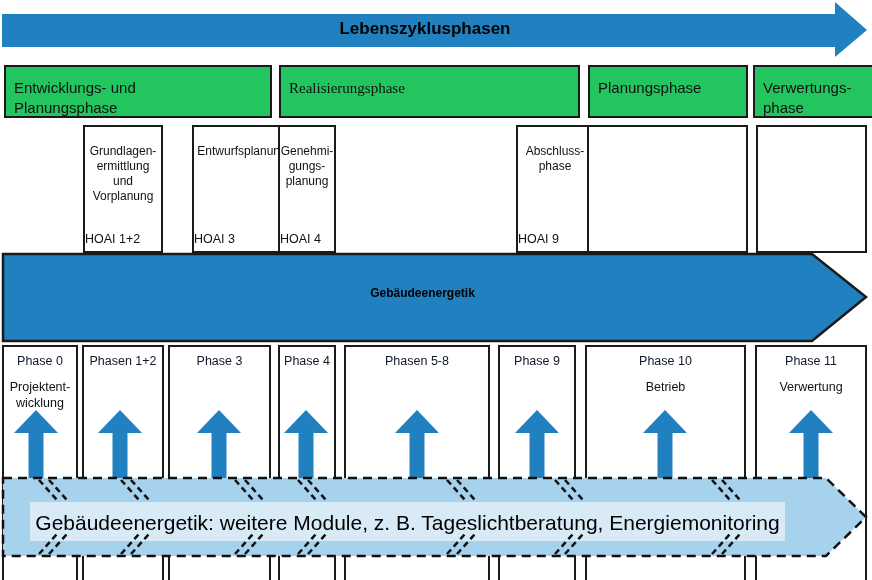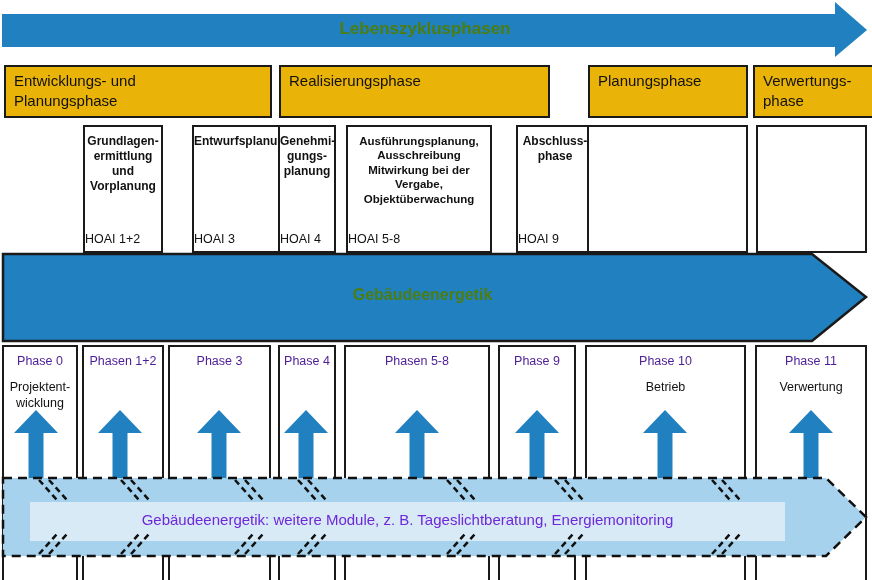--- a/index.html
+++ b/index.html
@@ -1,79 +1,72 @@
 <!DOCTYPE html>
 <html><head>
 <meta charset="utf-8">
 <style>
   html,body{margin:0;padding:0;background:#fff;font-family:"Liberation Sans",sans-serif;}
   #canvas{position:relative;width:872px;height:580px;background:#fff;overflow:hidden;}
   svg.layer{position:absolute;left:0;top:0;pointer-events:none;}
 
   
-  .group-box{position:absolute;top:65px;height:53px;background:#eab308;border:2px solid #1a1a1a;
+  .group-box{position:absolute;top:65px;height:53px;background:#22c55e;border:2px solid #1a1a1a;
              box-sizing:border-box;font-size:15px;color:#111;line-height:1.35;
-             padding:4px 8px;white-space:pre-line;}
+             padding:11px 8px;white-space:pre-line;}
 
   
   .hoai-box{position:absolute;top:125px;height:128px;background:#fff;border:2px solid #1a1a1a;
             box-sizing:border-box;display:flex;flex-direction:column;justify-content:space-between;}
-  .hoai-title{font-size:12px;color:#111;text-align:center;white-space:pre-line;line-height:1.25;padding-top:7px;font-weight:bold;}
+  .hoai-title{font-size:12px;color:#111;text-align:center;white-space:pre-line;line-height:1.25;padding-top:17px;}
   .hoai-label{font-size:12.5px;color:#111;text-align:left;padding-bottom:5px;}
 
   
   .col{position:absolute;top:345px;height:240px;background:#fff;border:2px solid #1a1a1a;
        box-sizing:border-box;text-align:center;}
-  .phase-label{font-size:12.5px;color:#4c1d95;padding-top:7px;}
+  .phase-label{font-size:12.5px;color:#0f172a;padding-top:7px;}
   .phase-sub{font-size:12.5px;color:#111;margin-top:11px;white-space:pre-line;line-height:1.3;}
 
   
-  .arrow-title{position:absolute;color:#4d7c0f;font-weight:bold;text-align:center;}
+  .arrow-title{position:absolute;color:#000000;font-weight:bold;text-align:center;}
   #lifecycle-title{left:0;top:19px;width:850px;font-size:17px;}
-  #energy-title{left:0;top:286px;width:845px;font-size:16px;}
+  #energy-title{left:0;top:286px;width:845px;font-size:12px;}
 
   
   #band-text{position:absolute;left:30px;top:511px;width:755px;text-align:center;
-             font-size:15px;color:#6d28d9;}
+             font-size:21px;color:#000000;}
 </style>
 </head>
 <body>
 
 <div id="canvas">
 
   <div class="group-box" style="left:4px;width:268px;"><span>Entwicklungs- und
 Planungsphase</span></div>
-  <div class="group-box" style="left:279px;width:271px;"><span>Realisierungsphase</span></div>
+  <div class="group-box" style="left:279px;width:301px;font-family:Liberation Serif, serif;"><span>Realisierungsphase</span></div>
   <div class="group-box" style="left:588px;width:160px;"><span>Planungsphase</span></div>
   <div class="group-box" style="left:753px;width:136px;"><span>Verwertungs-
 phase</span></div>
 
   <div class="hoai-box" style="left:83px;width:80px;">
     <div class="hoai-title">Grundlagen-
 ermittlung
 und
 Vorplanung</div>
     <div class="hoai-label">HOAI 1+2</div>
   </div>
   <div class="hoai-box" style="left:168px;width:100px;margin-left:24px;">
     <div class="hoai-title">Entwurfsplanung</div>
     <div class="hoai-label">HOAI 3</div>
   </div>
   <div class="hoai-box" style="left:278px;width:58px;">
     <div class="hoai-title">Genehmi-
 gungs-
 planung</div>
     <div class="hoai-label">HOAI 4</div>
-  </div>
-  <div class="hoai-box" style="left:346px;width:146px;">
-    <div class="hoai-title" style="font-size:11.5px;">Ausführungsplanung,
-Ausschreibung
-Mitwirkung bei der Vergabe,
-Objektüberwachung</div>
-    <div class="hoai-label">HOAI 5-8</div>
   </div>
   <div class="hoai-box" style="left:484px;width:78px;margin-left:32px;">
     <div class="hoai-title">Abschluss-
 phase</div>
     <div class="hoai-label">HOAI 9</div>
   </div>
   <div class="hoai-box" style="left:587px;width:161px;">
     <div class="hoai-title"></div>
     <div class="hoai-label"></div>
   </div>

